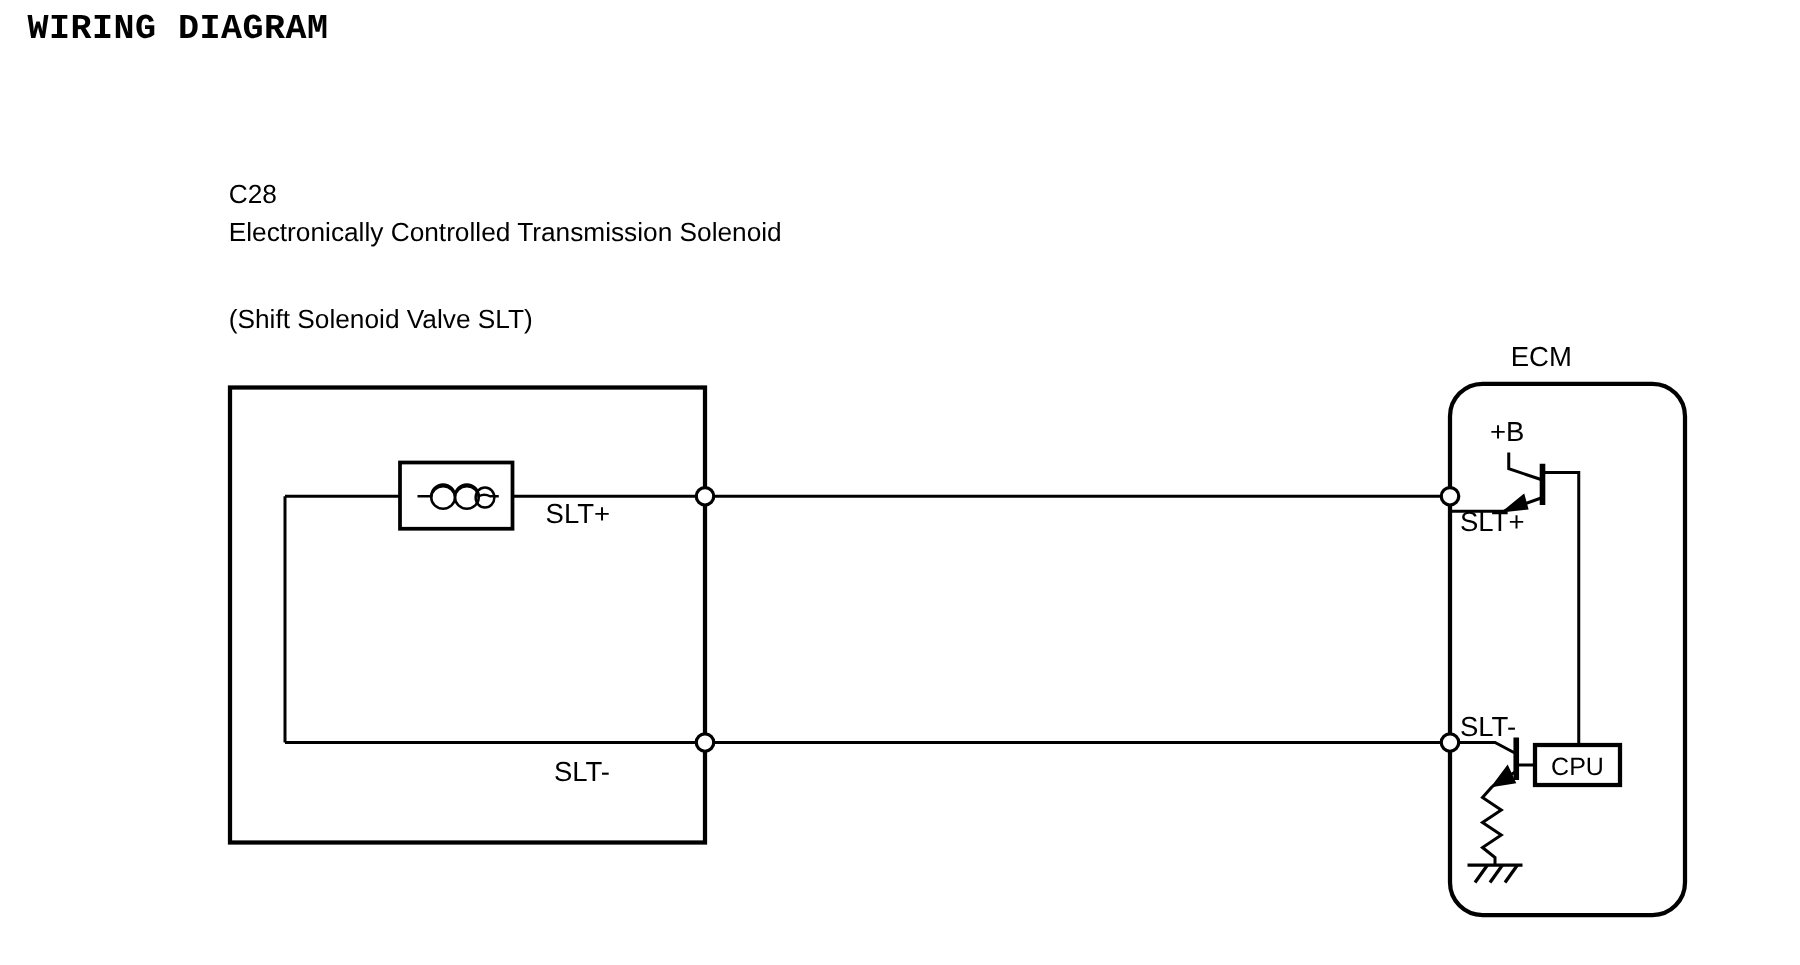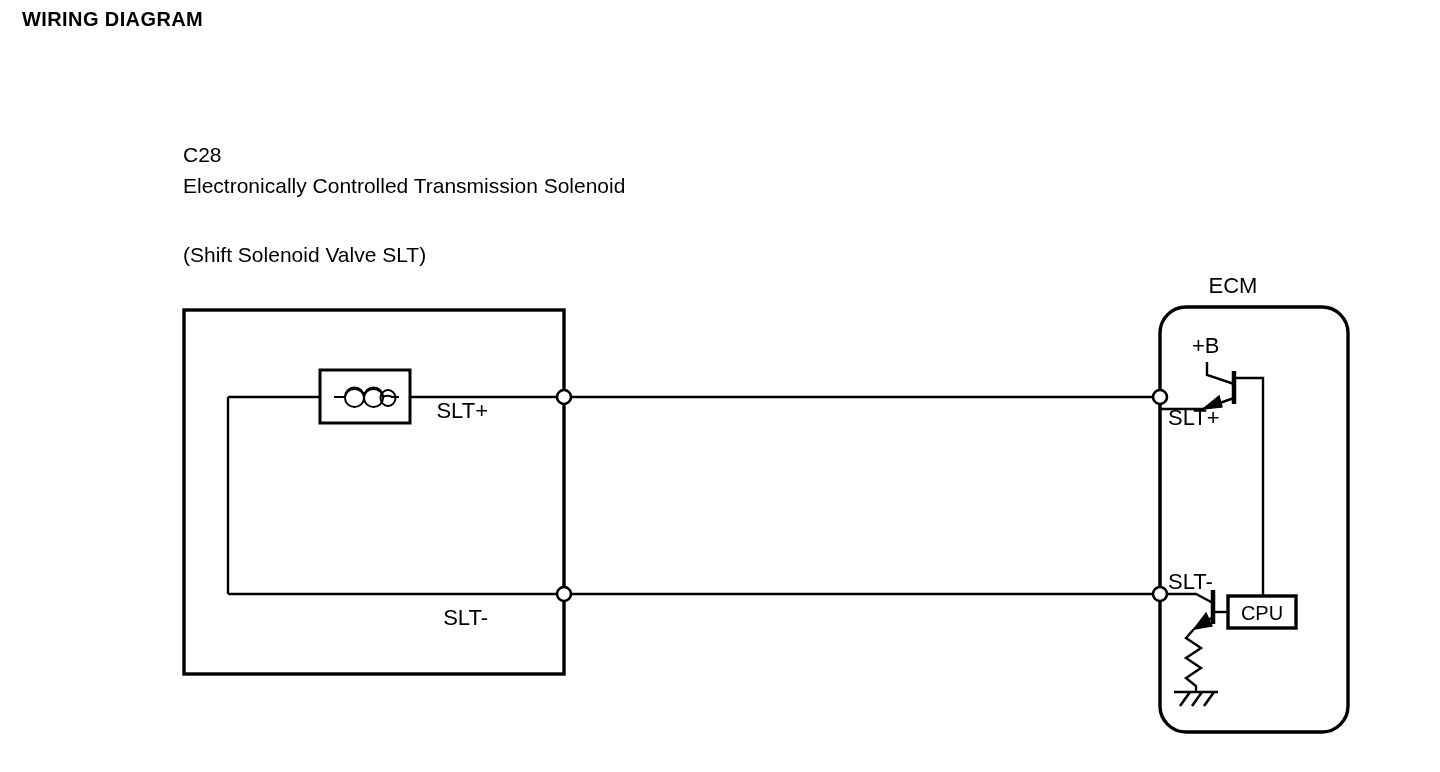--- a/index.html
+++ b/index.html
@@ -16,24 +16,25 @@
     position: relative;
     width: 1440px;
     height: 772px;
     background: #ffffff;
     overflow: hidden;
   }
   #page-title {
     position: absolute;
     left: 22px;
     top: 8px;
-    font-size: 20px;
+    font-size: 28px;
     font-weight: bold;
     letter-spacing: 0.4px;
     white-space: nowrap;
+    font-family: Liberation Mono, monospace;
   }
   .diagram-svg {
     position: absolute;
     left: 0;
     top: 0;
   }
   text {
     font-family: "Liberation Sans", sans-serif;
     fill: #000000;
   }

